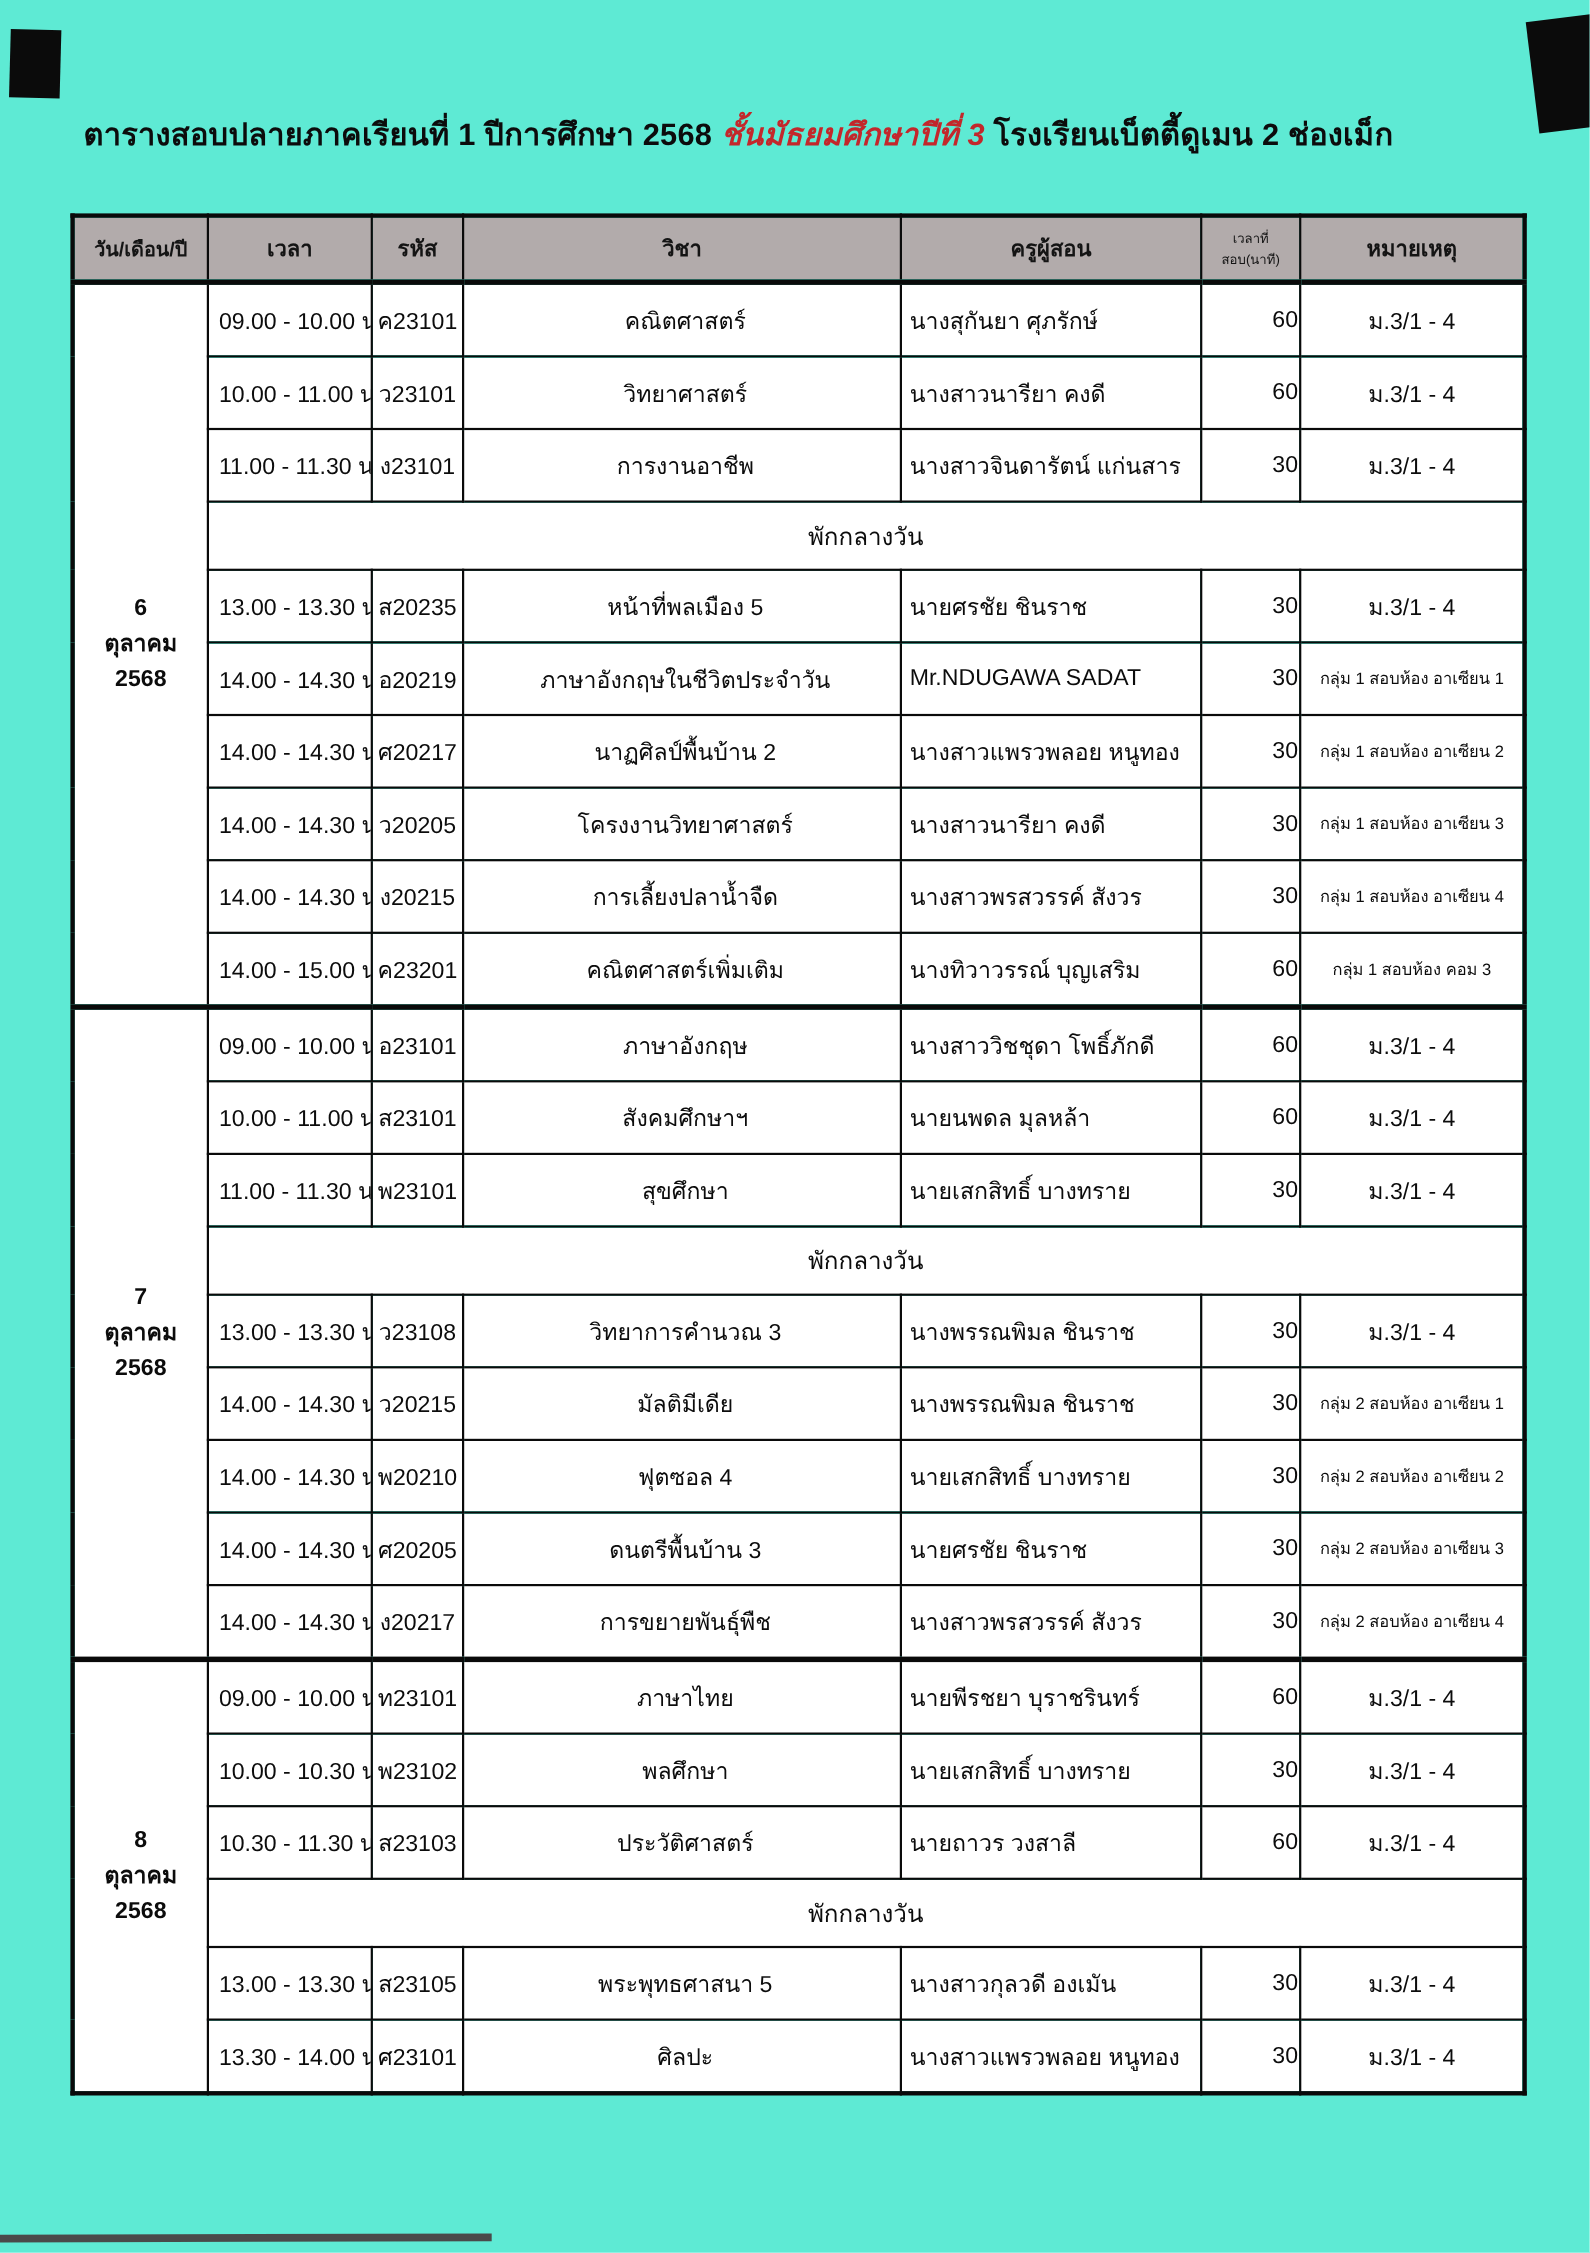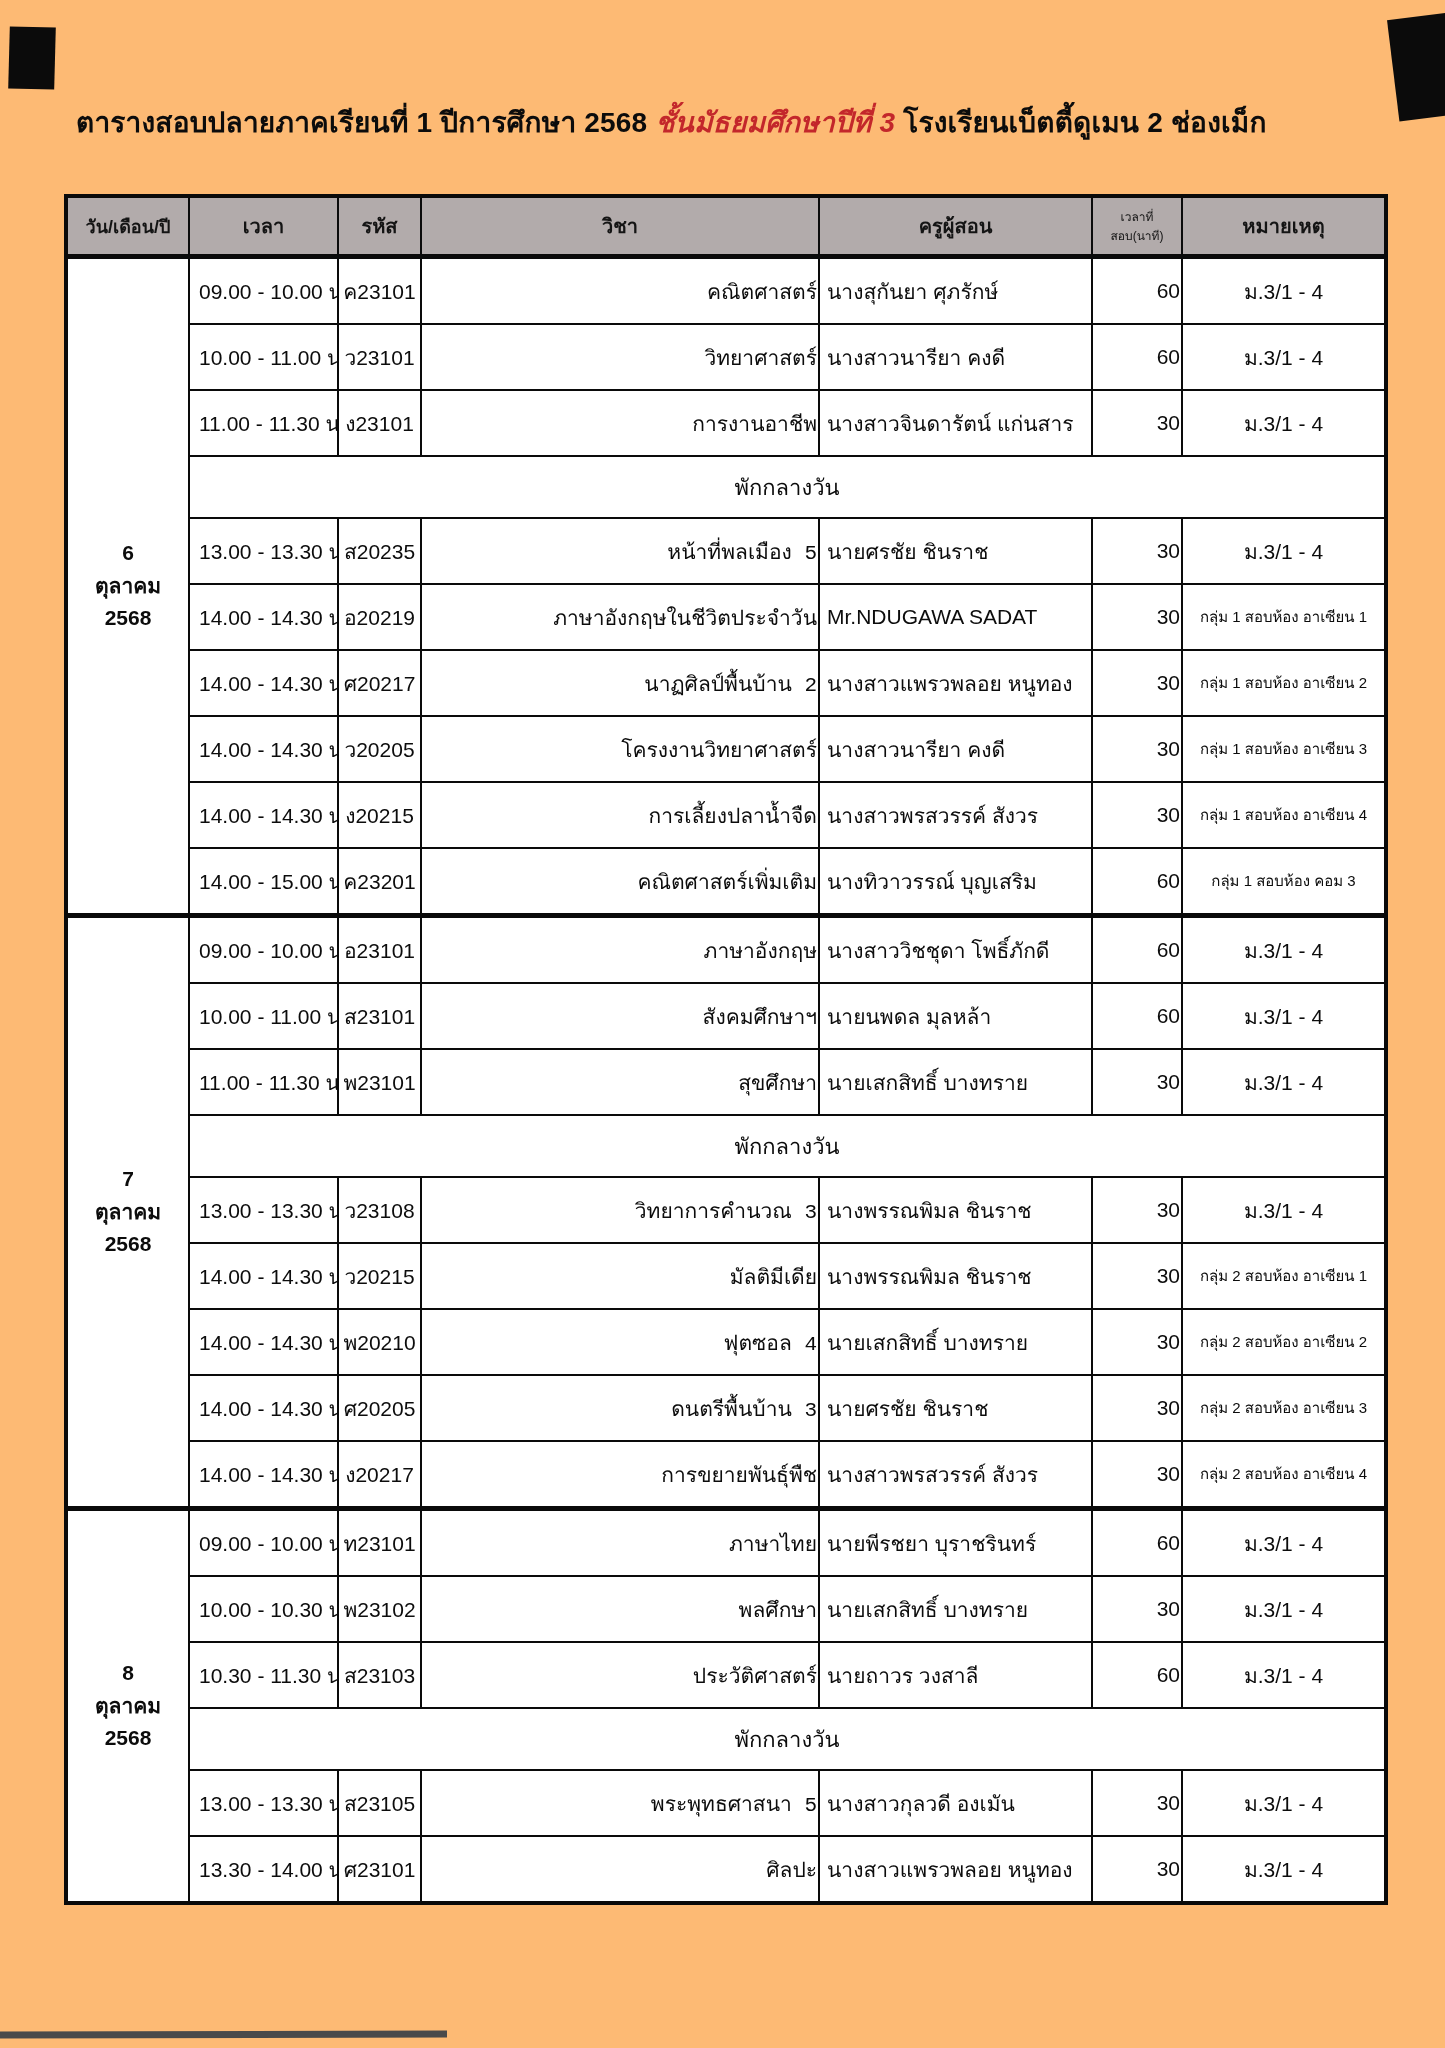--- a/index.html
+++ b/index.html
@@ -1,21 +1,21 @@
 <!DOCTYPE html>
 <html lang="th"><head>
 <meta charset="utf-8">
 <style>
   html,body{margin:0;padding:0;}
   body{
     width:1445px;height:2048px;position:relative;background:#ffffff;
     font-family:"Liberation Sans","DejaVu Sans",sans-serif;color:#0c0c0c;
     overflow:hidden;
   }
-  .page{position:absolute;inset:0;background:#fdba74;}
+  .page{position:absolute;inset:0;background:#5eead4;}
   
   .mark{position:absolute;background:#0b0b0b;}
   .mark-top-left{left:9px;top:27px;width:46px;height:62px;transform:rotate(1.5deg);}
   .mark-top-right{right:-10px;top:16px;width:62px;height:102px;transform:rotate(-7deg);}
   .mark-bottom-left{left:0;top:2031px;width:447px;height:7px;background:#4a4a4a;transform:rotate(-0.15deg);}
   
   .title{
     position:absolute;left:76px;top:100px;width:1300px;
     font-size:28px;font-weight:bold;letter-spacing:0.2px;white-space:nowrap;
   }
@@ -34,21 +34,21 @@
     padding:2px 2px;
   }
   tr.header-row th.small-head{font-size:12px;font-weight:normal;}
   tbody td{height:62px;font-size:21px;background:#fff;}
   td.date-cell{
     text-align:center;font-weight:bold;font-size:21px;line-height:1.55;
     border-right:3px solid #0a0a0a;background:#fff;
   }
   td.time-cell{padding-left:9px;text-align:left;white-space:nowrap;}
   td.code-cell{text-align:center;}
-  td.subject-cell{padding-left:7px;text-align:right;font-family:Liberation Mono, monospace;}
+  td.subject-cell{padding-left:7px;text-align:center;}
   td.teacher-cell{padding-left:7px;text-align:left;}
   td.minutes-cell{text-align:right;}
   td.note-cell{text-align:center;font-size:21px;}
   td.note-cell.small{font-size:15px;}
   td.break-cell{text-align:center;font-size:22px;height:58px;}
   tr.day-start td{border-top:5px solid #0a0a0a;}
 </style>
 </head>
 <body>
 

